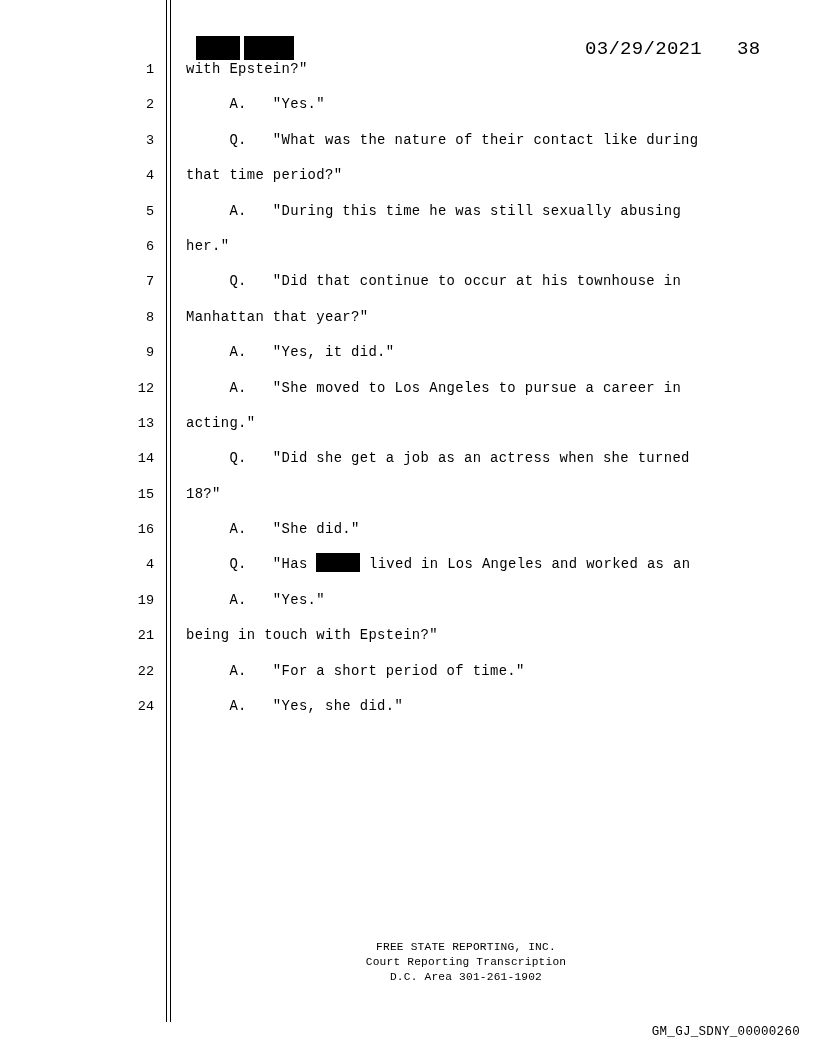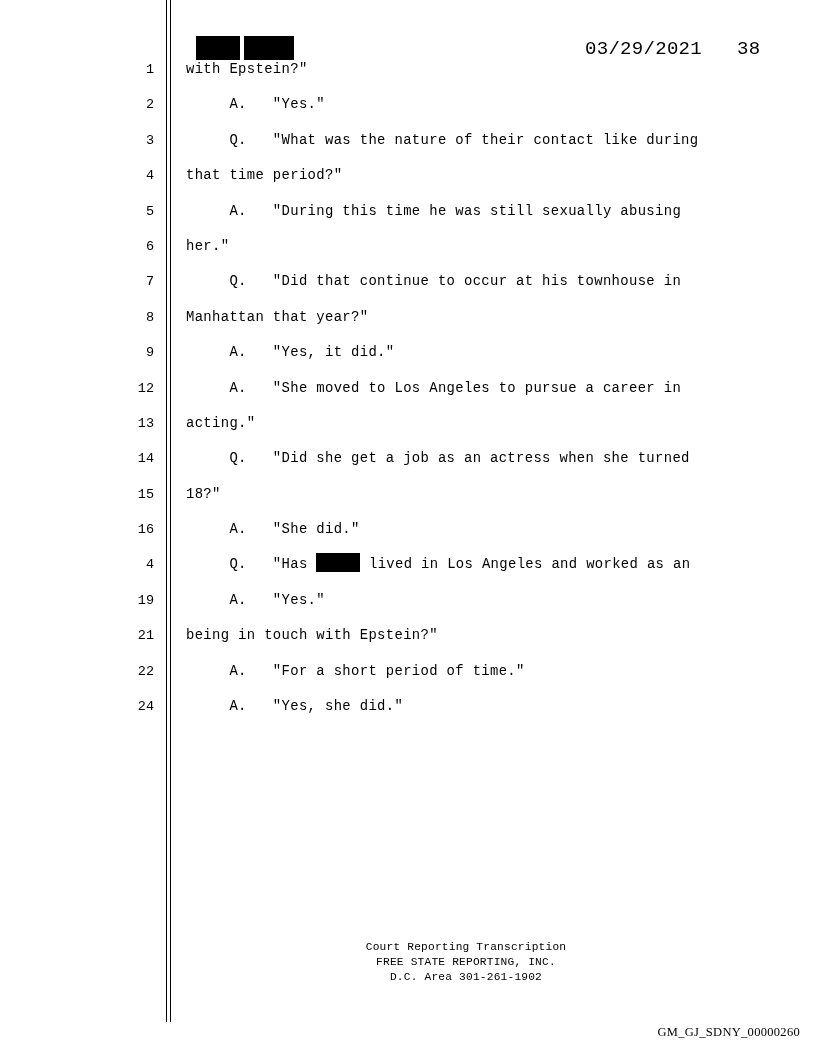--- a/index.html
+++ b/index.html
@@ -99,21 +99,21 @@
     letter-spacing: 0.2px;
   }
   .bates {
     position: absolute;
     left: 0;
     top: 1025px;
     width: 800px;
     text-align: right;
     font-size: 12.5px;
     letter-spacing: 0.3px;
-    font-family: Liberation Serif, serif;
+    font-family: Liberation Mono, monospace;
   }
 </style>
 </head>
 <body>
 
 <div class="page">
 
   <div class="rule rule-outer"></div>
   <div class="rule rule-inner"></div>
 
@@ -196,20 +196,20 @@
         <div class="lineno">22</div>
         <div class="linetext">     A.   "For a short period of time."</div>
       </div>
       <div class="line">
         <div class="lineno">24</div>
         <div class="linetext">     A.   "Yes, she did."</div>
       </div>
     </div>
 
   <div class="footer">
+    <div>FREE STATE REPORTING, INC.</div>
     <div>Court Reporting  Transcription</div>
-    <div>FREE STATE REPORTING, INC.</div>
     <div>D.C. Area 301-261-1902</div>
   </div>
 
   <div class="bates">GM_GJ_SDNY_00000260</div>
 
 </div>
 
 </body></html>

